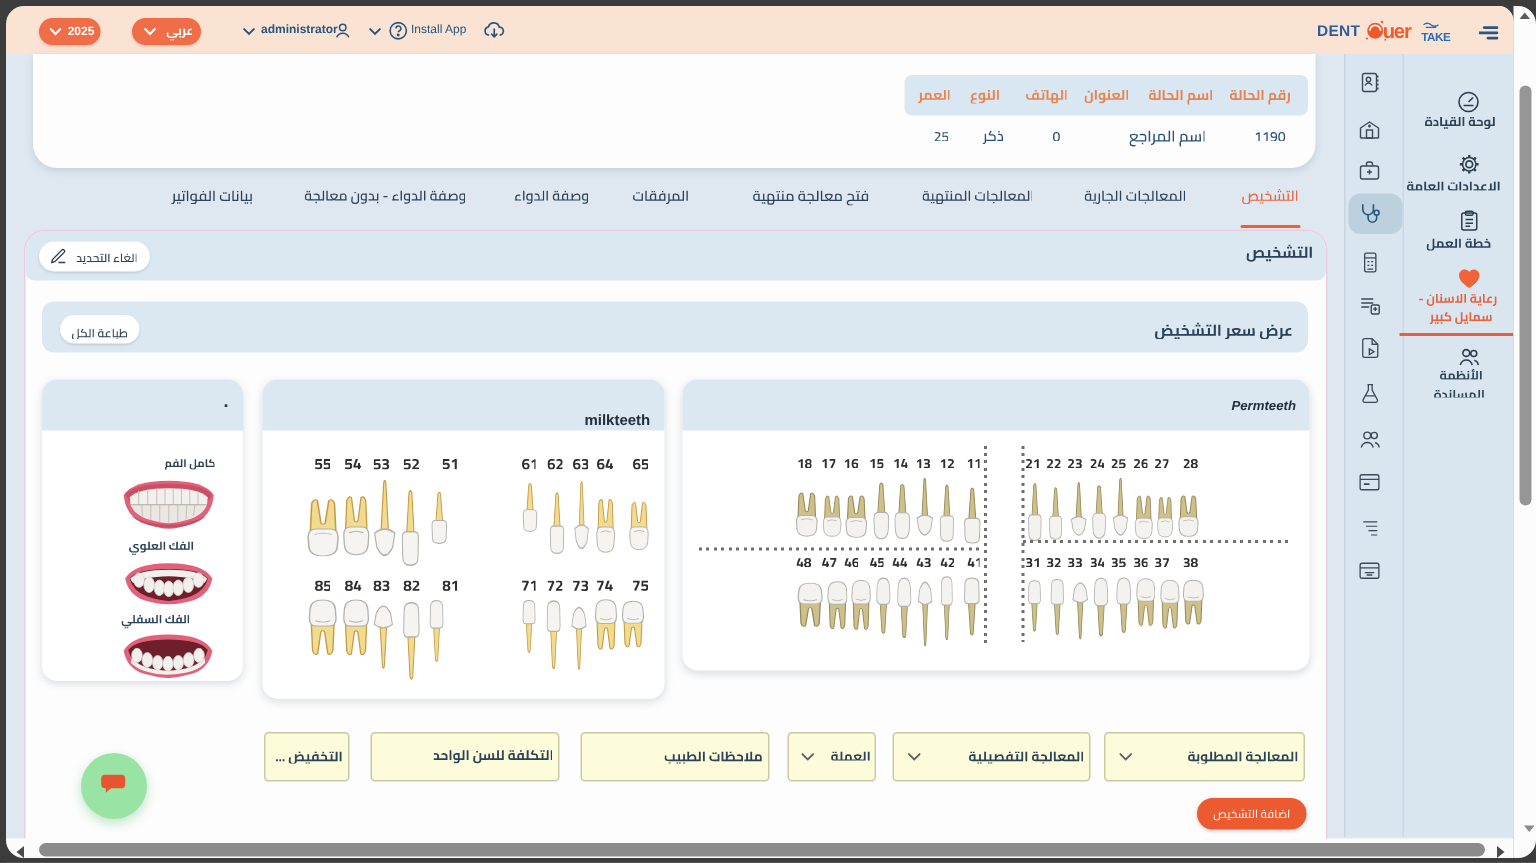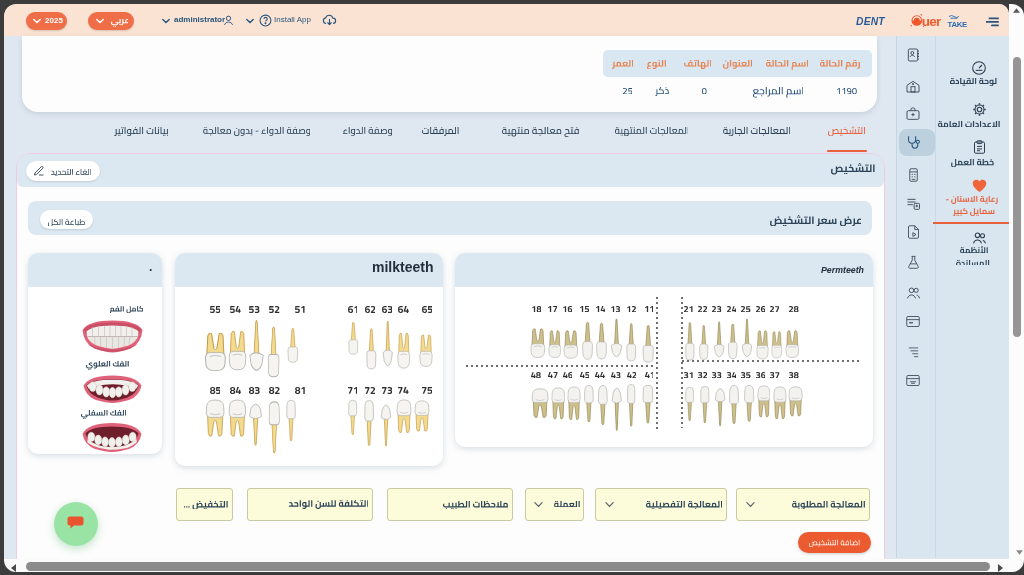--- a/index.html
+++ b/index.html
@@ -34,21 +34,21 @@
 <svg class="abs" style="left:258.5px;top:14px" width="13" height="13" viewBox="0 0 24 24" fill="none" stroke="#27567e" stroke-width="2">
       <circle cx="12" cy="12" r="10"></circle>
       <path d="M9.2 9.2a3 3 0 1 1 4.3 2.7c-.9.4-1.5 1-1.5 2"></path>
       <circle cx="12" cy="17.2" r="0.8" fill="#27567e"></circle>
     </svg>
 <div style="position:absolute;left:274px;top:15.3px;font-size:8px;color:#27567e;font-weight:400;white-space:nowrap;">Install App</div>
 <svg class="abs" style="left:321.5px;top:13px" width="15" height="14" viewBox="0 0 24 22" fill="none" stroke="#27567e" stroke-width="1.8">
       <path d="M6.5 16.5a4.5 4.5 0 0 1-.7-8.9A6 6 0 0 1 17.4 8a4.2 4.2 0 0 1 .3 8.4"></path>
       <path d="M12 10v8M9.2 15.4l2.8 2.9 2.8-2.9" stroke-linecap="round" stroke-linejoin="round"></path>
     </svg>
-<div style="position:absolute;left:856px;top:15.5px;font-size:10.3px;color:#2a5d97;font-weight:700;white-space:nowrap;letter-spacing:0.2px;font-style:italic;">DENT</div>
+<div style="position:absolute;left:878px;top:15.5px;font-size:10.3px;color:#2a5d97;font-weight:700;white-space:nowrap;letter-spacing:0.2px;">DENT</div>
 <svg class="abs" style="left:909px;top:12px" width="66" height="17" viewBox="0 0 66 17">
 <circle cx="7.8" cy="8.5" r="5.3" fill="#f0582b"></circle>
       <path d="M4.2 8.5 A3.6 3.6 0 0 1 11.4 8.5" fill="none" stroke="#fff" stroke-width="1.2"></path>
       <circle cx="12.3" cy="2.7" r="0.8" fill="#f0582b"></circle>
       <circle cx="2.3" cy="13.7" r="0.7" fill="#f0582b"></circle>
       <circle cx="14.5" cy="14.5" r="0.6" fill="#f0582b"></circle>
 <text x="12.8" y="13.6" font-family="Liberation Sans" font-size="13.5" font-weight="bold" fill="#ef5a2e" letter-spacing="-0.8">uer</text>
 <path d="M40 4.5 q2.5 -2 5 0 q2.5 2 5 0 M41.5 6.2 h7" stroke="#2a6db5" stroke-width="0.9" fill="none"></path>
 <text x="38.5" y="15.3" font-family="Liberation Sans" font-size="7.8" font-weight="bold" fill="#2a6db5" letter-spacing="-0.3">TAKE</text>
     </svg>
@@ -245,21 +245,21 @@
     </svg>
 <div style="position:absolute;left:39.5px;top:210px;width:53.5px;height:19px;background:#fff;border-radius:10px;box-shadow:0 1px 2px rgba(0,0,0,.12);"></div>
 <svg style="position:absolute;left:48.1px;top:218.7px" width="36.8" height="7.8" viewBox="0.32 -5.80 36.79 7.79">
       <path d="M4.8 0V-0.7H5.7V0ZM2.6 2Q2 2 1.4 1.7Q0.9 1.5 0.6 1.1Q0.3 0.7 0.3 0.1Q0.3 -0.1 0.3 -0.3Q0.4 -0.6 0.4 -0.9Q0.5 -1.3 0.5 -1.6Q0.6 -2 0.6 -2.3L1.4 -2.2Q1.3 -1.6 1.2 -1.2Q1.1 -0.7 1.1 -0.4Q1.1 -0 1.1 0.1Q1.1 0.5 1.3 0.7Q1.5 1 1.8 1.2Q2.2 1.3 2.6 1.3Q3.1 1.3 3.4 1.2Q3.7 1 3.9 0.8Q4.1 0.5 4.1 0.2V-5.7H4.8V0.2Q4.8 0.7 4.5 1.1Q4.2 1.5 3.7 1.8Q3.2 2 2.6 2ZM5.7 0V-0.7Q5.7 -0.7 5.8 -0.6Q5.8 -0.6 5.8 -0.6Q5.8 -0.5 5.8 -0.5Q5.8 -0.4 5.8 -0.3Q5.8 -0.3 5.8 -0.2Q5.8 -0.1 5.8 -0.1Q5.8 -0 5.8 -0Q5.7 0 5.7 0Z M10.2 0V-0.7H11V0ZM5.7 0Q5.6 0 5.6 -0Q5.6 -0 5.5 -0.1Q5.5 -0.1 5.5 -0.2Q5.5 -0.3 5.5 -0.3Q5.5 -0.4 5.5 -0.5Q5.5 -0.6 5.6 -0.6Q5.6 -0.7 5.7 -0.7ZM5.7 0V-0.7H9.7L9.4 -0.4V-1.8Q9.4 -2.2 9.3 -2.5Q9.2 -2.8 9 -2.9Q8.8 -3 8.4 -3H6.7L6.2 -3.8L6.5 -4.5Q6.6 -4.6 6.7 -4.8Q6.8 -5 7 -5.2Q7.1 -5.5 7.4 -5.8L8 -5.4Q7.8 -5.1 7.6 -4.9Q7.5 -4.6 7.4 -4.5Q7.3 -4.3 7.2 -4.2L6.8 -3.4L6.7 -3.7H8.4Q9 -3.7 9.3 -3.5Q9.6 -3.3 9.8 -3.1Q10 -2.8 10.1 -2.4Q10.2 -2.1 10.2 -1.8V0ZM11 0V-0.7Q11.1 -0.7 11.1 -0.6Q11.1 -0.6 11.1 -0.6Q11.2 -0.5 11.2 -0.5Q11.2 -0.4 11.2 -0.3Q11.2 -0.3 11.2 -0.2Q11.2 -0.1 11.1 -0.1Q11.1 -0 11.1 -0Q11.1 0 11 0Z M12 0V-5.7H12.7V0ZM11 0V-0.7H12V0ZM11 0Q11 0 10.9 -0Q10.9 -0 10.9 -0.1Q10.9 -0.1 10.9 -0.2Q10.9 -0.3 10.9 -0.3Q10.9 -0.4 10.9 -0.5Q10.9 -0.6 10.9 -0.6Q11 -0.7 11 -0.7Z M14.1 0V-5.7H14.8V0Z M19.5 0Q18.8 0 18.4 -0.2Q18 -0.4 17.8 -0.9Q17.6 -1.3 17.6 -2Q17.6 -2.7 17.8 -3.1Q18 -3.6 18.4 -3.8Q18.8 -4 19.5 -4H21.2V-0.4H20.4V-3.6L20.7 -3.3H19.5Q19.1 -3.3 18.8 -3.2Q18.6 -3.1 18.5 -2.8Q18.4 -2.6 18.4 -2Q18.4 -1.4 18.5 -1.2Q18.6 -0.9 18.8 -0.8Q19 -0.7 19.5 -0.7H22V0ZM22 0V-0.7Q22.1 -0.7 22.1 -0.6Q22.1 -0.6 22.2 -0.6Q22.2 -0.5 22.2 -0.5Q22.2 -0.4 22.2 -0.3Q22.2 -0.3 22.2 -0.2Q22.2 -0.1 22.2 -0.1Q22.1 -0 22.1 -0Q22.1 0 22 0ZM18.6 -4.7V-5.5H19.3V-4.7ZM19.8 -4.7V-5.5H20.5V-4.7Z M23.7 -0.1Q23.3 -0.4 23.1 -0.9Q22.8 -1.4 22.8 -1.9Q22.8 -2.3 23 -2.7Q23.2 -3.1 23.5 -3.4Q23.7 -3.7 24.1 -3.8Q24.5 -4 25 -4Q25.2 -4 25.5 -4Q25.7 -3.9 26 -3.8L25.7 -3.2Q25.5 -3.3 25.3 -3.3Q25.2 -3.3 25 -3.3Q24.6 -3.3 24.3 -3.1Q23.9 -3 23.8 -2.6Q23.6 -2.3 23.6 -1.9Q23.6 -1.5 23.7 -1.1Q23.9 -0.8 24.2 -0.5ZM22 0V-0.7H26.1V0ZM22 0Q22 0 22 -0Q21.9 -0 21.9 -0.1Q21.9 -0.1 21.9 -0.2Q21.9 -0.3 21.9 -0.3Q21.9 -0.4 21.9 -0.5Q21.9 -0.6 21.9 -0.6Q22 -0.7 22 -0.7Z M28.2 0V-0.7H29.2V0ZM27.5 0V-5.7H28.2V0ZM29.2 0V-0.7Q29.2 -0.7 29.3 -0.6Q29.3 -0.6 29.3 -0.6Q29.3 -0.5 29.3 -0.5Q29.3 -0.4 29.3 -0.3Q29.3 -0.3 29.3 -0.2Q29.3 -0.1 29.3 -0.1Q29.3 -0 29.3 -0Q29.2 0 29.2 0Z M30.8 0V-0.7H31.7V0ZM29.2 0Q29.1 0 29.1 -0Q29.1 -0 29.1 -0.1Q29 -0.1 29 -0.2Q29 -0.3 29 -0.3Q29 -0.4 29 -0.5Q29.1 -0.6 29.1 -0.6Q29.1 -0.7 29.2 -0.7ZM29.2 0V-0.7H30.4L30.1 -0.4V-4H30.8V0ZM31.7 0V-0.7Q31.7 -0.7 31.7 -0.6Q31.8 -0.6 31.8 -0.6Q31.8 -0.5 31.8 -0.5Q31.8 -0.4 31.8 -0.3Q31.8 -0.3 31.8 -0.2Q31.8 -0.1 31.8 -0.1Q31.8 -0 31.7 -0Q31.7 0 31.7 0ZM30 1.5V0.7H30.8V1.5Z M31.7 0V-0.7H37L36.4 -0.1V-1.9Q36.4 -2.4 36.2 -2.7Q36.1 -3 35.8 -3.2Q35.6 -3.3 35.2 -3.3Q34.8 -3.3 34.5 -3.2Q34.2 -3.1 34 -2.9Q33.7 -2.7 33.5 -2.5Q33.3 -2.2 33.1 -2Q32.9 -1.8 32.8 -1.6L32.5 -2.2Q32.8 -2.6 33.1 -2.9Q33.3 -3.2 33.7 -3.4Q34 -3.7 34.3 -3.9Q34.7 -4 35.2 -4Q35.8 -4 36.1 -3.8Q36.5 -3.6 36.7 -3.3Q36.9 -3 37 -2.6Q37.1 -2.3 37.1 -1.9V0ZM32.2 -0.7V-5.7H32.9V-0.7ZM31.7 0Q31.6 0 31.6 -0Q31.5 -0 31.5 -0.1Q31.5 -0.1 31.5 -0.2Q31.5 -0.3 31.5 -0.3Q31.5 -0.4 31.5 -0.5Q31.5 -0.6 31.6 -0.6Q31.6 -0.7 31.7 -0.7Z" fill="#2b4257"></path>
     </svg>
 <div style="position:absolute;left:28px;top:253px;width:134px;height:201px;background:#fff;border-radius:10px;box-shadow:0 2px 6px rgba(120,140,160,.28);"></div>
 <div style="position:absolute;left:28px;top:253px;width:134px;height:34px;background:#dbe7f1;border-radius:10px 10px 0 0;"></div>
 <div style="position:absolute;left:149px;top:260px;font-size:12px;color:#333;font-weight:700;white-space:nowrap;">.</div>
 <div style="position:absolute;left:175px;top:253px;width:268px;height:213px;background:#fff;border-radius:10px;box-shadow:0 2px 6px rgba(120,140,160,.28);"></div>
 <div style="position:absolute;left:175px;top:253px;width:268px;height:34px;background:#dbe7f1;border-radius:10px 10px 0 0;"></div>
-<div style="position:absolute;left:433.5px;top:259px;font-size:14px;color:#23303c;font-weight:700;white-space:nowrap;transform:translateX(-100%);">milkteeth</div>
+<div style="position:absolute;left:433.5px;top:275px;font-size:10px;color:#23303c;font-weight:700;white-space:nowrap;transform:translateX(-100%);">milkteeth</div>
 <div style="position:absolute;left:455px;top:253px;width:418px;height:194px;background:#fff;border-radius:10px;box-shadow:0 2px 6px rgba(120,140,160,.28);"></div>
 <div style="position:absolute;left:455px;top:253px;width:418px;height:34px;background:#dbe7f1;border-radius:10px 10px 0 0;"></div>
 <div style="position:absolute;left:864px;top:265.2px;font-size:8.8px;color:#23303c;font-weight:700;white-space:nowrap;transform:translateX(-100%);font-style:italic;">Permteeth</div>
 <svg style="position:absolute;left:109.7px;top:305.6px" width="33.3" height="7.9" viewBox="0.30 -5.39 33.29 7.85">
       <path d="M4.4 0V-0.9H5.2V0ZM0.5 2.5Q0.4 2.1 0.4 1.7Q0.3 1.3 0.3 1Q0.3 0.4 0.5 0Q0.7 -0.4 1.1 -0.6Q1.6 -0.9 2.1 -0.9Q2.2 -0.9 2.4 -0.9Q2.6 -0.9 2.8 -0.9Q3 -0.9 3.3 -0.9Q3.5 -0.9 3.9 -0.9L3.4 -0.4V-1.8Q3.4 -2.2 3.3 -2.4Q3.3 -2.7 3 -2.8Q2.8 -2.9 2.4 -2.9Q2.1 -2.9 1.8 -2.8Q1.5 -2.8 1.4 -2.7L2 -3.3Q1.9 -3.1 1.9 -2.8Q1.8 -2.6 1.8 -2.3Q1.8 -2 1.8 -1.8Q1.8 -1.5 1.8 -1.2Q1.8 -0.9 1.9 -0.7Q1.9 -0.5 1.9 -0.4L1 -0.2Q1 -0.3 0.9 -0.5Q0.9 -0.7 0.8 -1.1Q0.8 -1.4 0.8 -1.7Q0.8 -2.1 0.8 -2.4Q0.9 -2.8 0.9 -3.1Q1 -3.3 1 -3.5Q1.2 -3.6 1.6 -3.7Q2 -3.7 2.4 -3.7Q2.9 -3.7 3.2 -3.6Q3.6 -3.5 3.8 -3.4Q4 -3.2 4.2 -3Q4.3 -2.7 4.4 -2.4Q4.4 -2.1 4.4 -1.8V0Q4.1 0 3.7 0Q3.4 0 3 0Q2.7 0 2.5 0Q2.2 0 2.1 0Q2 0 1.8 0Q1.7 0.1 1.6 0.2Q1.4 0.3 1.4 0.5Q1.3 0.7 1.3 1Q1.3 1.3 1.3 1.6Q1.4 2 1.4 2.5ZM5.2 0V-0.9Q5.2 -0.9 5.3 -0.8Q5.3 -0.8 5.3 -0.7Q5.3 -0.7 5.3 -0.6Q5.3 -0.5 5.3 -0.4Q5.3 -0.3 5.3 -0.3Q5.3 -0.2 5.3 -0.1Q5.3 -0.1 5.3 -0Q5.2 0 5.2 0Z M9.3 0V-0.9H10.1V0ZM5.2 0Q5.1 0 5.1 -0Q5.1 -0.1 5.1 -0.1Q5.1 -0.2 5 -0.3Q5 -0.3 5 -0.4Q5 -0.6 5.1 -0.7Q5.1 -0.7 5.1 -0.8Q5.1 -0.9 5.2 -0.9ZM5.2 0V-0.9H8.6L8.3 -0.6V-3.1L8.6 -2.9H7.7Q7.3 -2.9 7.1 -2.8Q7 -2.7 6.9 -2.5Q6.8 -2.3 6.8 -1.9Q6.8 -1.4 6.9 -1.2Q7 -1 7.1 -0.9Q7.3 -0.9 7.7 -0.9V-0.1Q7 -0.1 6.6 -0.3Q6.2 -0.4 6 -0.8Q5.8 -1.2 5.8 -1.9Q5.8 -2.5 6 -2.9Q6.2 -3.3 6.6 -3.5Q7 -3.7 7.7 -3.7H9.3V0ZM10.1 0V-0.9Q10.2 -0.9 10.2 -0.8Q10.2 -0.8 10.2 -0.7Q10.2 -0.7 10.3 -0.6Q10.3 -0.5 10.3 -0.4Q10.3 -0.3 10.3 -0.3Q10.2 -0.2 10.2 -0.1Q10.2 -0.1 10.2 -0Q10.2 0 10.1 0ZM7.3 -4.4V-5.2H8.3V-4.4Z M10.9 0V-5.2H11.9V0ZM10.1 0V-0.9H10.9V0ZM10.1 0Q10.1 0 10 -0Q10 -0.1 10 -0.1Q10 -0.2 10 -0.3Q10 -0.3 10 -0.4Q10 -0.6 10 -0.7Q10 -0.7 10 -0.8Q10.1 -0.9 10.1 -0.9Z M13.1 0V-5.2H14.1V0Z M21 0V-0.9H21.8V0ZM18.9 1.8Q18.3 1.8 17.8 1.6Q17.3 1.4 17 1Q16.7 0.5 16.7 0Q16.7 -0.1 16.7 -0.4Q16.7 -0.6 16.8 -0.9Q16.8 -1.2 16.9 -1.5Q16.9 -1.9 16.9 -2.2L17.9 -2Q17.8 -1.5 17.8 -1.1Q17.7 -0.7 17.7 -0.4Q17.7 -0.1 17.7 0Q17.7 0.3 17.8 0.5Q18 0.7 18.2 0.9Q18.5 1 18.9 1Q19.3 1 19.6 0.9Q19.8 0.7 19.9 0.5Q20.1 0.3 20.1 0.1V-5.2H21V0.1Q21 0.6 20.8 1Q20.5 1.4 20 1.6Q19.5 1.8 18.9 1.8ZM21.8 0V-0.9Q21.9 -0.9 21.9 -0.8Q21.9 -0.8 21.9 -0.7Q22 -0.7 22 -0.6Q22 -0.5 22 -0.4Q22 -0.3 22 -0.3Q22 -0.2 21.9 -0.1Q21.9 -0.1 21.9 -0Q21.9 0 21.8 0Z M21.8 0V-0.9H25.7L25.2 -0.5V-1.8Q25.2 -2.2 25.1 -2.5Q25 -2.7 24.8 -2.8Q24.6 -2.9 24.2 -2.9Q23.9 -2.9 23.6 -2.8Q23.3 -2.8 23.2 -2.7L23.8 -3.3Q23.7 -3.1 23.7 -2.9Q23.6 -2.6 23.6 -2.3Q23.6 -2 23.6 -1.7Q23.6 -1.5 23.6 -1.2Q23.6 -0.9 23.7 -0.7Q23.7 -0.5 23.7 -0.4L22.8 -0.2Q22.8 -0.3 22.7 -0.5Q22.7 -0.7 22.6 -1.1Q22.6 -1.4 22.6 -1.7Q22.6 -2.1 22.6 -2.5Q22.7 -2.8 22.7 -3.1Q22.8 -3.4 22.8 -3.5Q23 -3.6 23.4 -3.7Q23.8 -3.7 24.2 -3.7Q24.9 -3.7 25.3 -3.5Q25.8 -3.4 26 -2.9Q26.2 -2.5 26.2 -1.8V0ZM21.8 0Q21.8 0 21.8 -0Q21.7 -0.1 21.7 -0.1Q21.7 -0.2 21.7 -0.3Q21.7 -0.3 21.7 -0.4Q21.7 -0.6 21.7 -0.7Q21.7 -0.7 21.7 -0.8Q21.8 -0.9 21.8 -0.9Z M28.4 0V-0.9H29.2V0ZM27.4 0V-5.2H28.4V0ZM29.2 0V-0.9Q29.2 -0.9 29.3 -0.8Q29.3 -0.8 29.3 -0.7Q29.3 -0.7 29.3 -0.6Q29.4 -0.5 29.4 -0.4Q29.4 -0.3 29.3 -0.3Q29.3 -0.2 29.3 -0.1Q29.3 -0.1 29.3 -0Q29.2 0 29.2 0Z M29.2 0V-0.9H32.9L32.6 -0.6V-1.6Q32.6 -2 32.5 -2.2Q32.4 -2.4 32.3 -2.5Q32.1 -2.7 31.9 -2.7H30.2L29.6 -3.5L30 -4.3Q30.1 -4.4 30.1 -4.5Q30.2 -4.7 30.4 -4.9Q30.5 -5.1 30.7 -5.4L31.5 -4.9Q31.3 -4.6 31.2 -4.5Q31.1 -4.3 31 -4.1Q30.9 -4 30.9 -3.8L30.6 -3.3L30.4 -3.5H31.9Q32.3 -3.5 32.7 -3.4Q33 -3.2 33.2 -2.9Q33.4 -2.7 33.5 -2.3Q33.6 -2 33.6 -1.6V0ZM29.2 0Q29.2 0 29.1 -0Q29.1 -0.1 29.1 -0.1Q29.1 -0.2 29.1 -0.3Q29.1 -0.3 29.1 -0.4Q29.1 -0.6 29.1 -0.7Q29.1 -0.7 29.1 -0.8Q29.2 -0.9 29.2 -0.9Z" fill="#2b4257"></path>
     </svg>
 <svg style="position:absolute;left:86.2px;top:360.5px" width="42.8" height="9.1" viewBox="0.31 -5.52 42.78 9.12">
       <path d="M2.7 1.9Q2.2 1.9 1.8 1.8Q1.3 1.6 1 1.4Q0.7 1.1 0.5 0.8Q0.3 0.4 0.3 0Q0.3 -0.1 0.3 -0.3Q0.4 -0.6 0.4 -0.9Q0.4 -1.2 0.5 -1.5L1.5 -1.4Q1.4 -0.9 1.4 -0.5Q1.4 -0.1 1.4 0Q1.4 0.3 1.5 0.5Q1.7 0.8 2 0.9Q2.3 1 2.7 1H4.9Q5.4 1 5.7 0.8Q5.9 0.5 5.9 0Q5.9 -0.2 5.8 -0.4Q5.7 -0.5 5.5 -0.6Q5.3 -0.7 4.9 -0.9Q4.4 -1 4.1 -1.2Q3.7 -1.3 3.5 -1.4Q3.3 -1.6 3.1 -1.8Q3 -2.1 3 -2.4Q3 -2.9 3.3 -3.2Q3.5 -3.6 3.9 -3.7Q4.3 -3.9 4.9 -3.9Q5.2 -3.9 5.5 -3.9Q5.9 -3.8 6.5 -3.8L6.4 -2.9Q5.8 -2.9 5.5 -3Q5.1 -3 4.9 -3Q4.6 -3 4.4 -3Q4.2 -2.9 4.1 -2.8Q4.1 -2.7 4.1 -2.5Q4.1 -2.3 4.2 -2.2Q4.2 -2.1 4.4 -2Q4.5 -1.9 4.8 -1.9Q5 -1.8 5.2 -1.7Q5.6 -1.6 5.9 -1.5Q6.3 -1.3 6.5 -1.1Q6.7 -0.9 6.8 -0.6Q6.9 -0.4 6.9 0Q6.9 0.6 6.7 1Q6.4 1.4 6 1.7Q5.5 1.9 4.9 1.9ZM2.4 3.6V2.7H3.4V3.6ZM3.8 3.6V2.7H4.8V3.6Z M11.4 0V-0.9H12.2V0ZM9.3 1.9Q9 1.9 8.7 1.9Q8.4 1.9 8 1.8L8.2 0.9Q8.6 1 8.9 1Q9.1 1 9.3 1Q9.9 1 10.1 0.8Q10.4 0.6 10.4 0.2V-3.2L10.6 -3H9.7Q9.3 -3 9.1 -2.9Q8.9 -2.9 8.9 -2.6Q8.8 -2.4 8.8 -1.9Q8.8 -1.5 8.8 -1.3Q8.9 -1 9.1 -1Q9.3 -0.9 9.7 -0.9H10.4V0H9.7Q9 0 8.6 -0.2Q8.1 -0.4 7.9 -0.8Q7.7 -1.3 7.7 -1.9Q7.7 -2.6 7.9 -3Q8.1 -3.5 8.6 -3.7Q9 -3.9 9.7 -3.9H11.4V0.2Q11.4 0.8 11.2 1.1Q10.9 1.5 10.4 1.7Q10 1.9 9.3 1.9ZM12.2 0V-0.9Q12.3 -0.9 12.3 -0.9Q12.3 -0.8 12.4 -0.8Q12.4 -0.7 12.4 -0.6Q12.4 -0.6 12.4 -0.5Q12.4 -0.3 12.4 -0.3Q12.4 -0.2 12.4 -0.1Q12.3 -0.1 12.3 -0Q12.3 0 12.2 0Z M14.2 0V-0.9H15V0ZM12.2 0Q12.2 0 12.2 -0Q12.1 -0.1 12.1 -0.1Q12.1 -0.2 12.1 -0.3Q12.1 -0.3 12.1 -0.5Q12.1 -0.6 12.1 -0.7Q12.1 -0.8 12.1 -0.8Q12.2 -0.9 12.2 -0.9ZM13.1 0V-5.5H14.2V0ZM12.2 0V-0.9H13.1V0ZM15 0V-0.9Q15 -0.9 15.1 -0.9Q15.1 -0.8 15.1 -0.8Q15.1 -0.7 15.1 -0.6Q15.1 -0.6 15.1 -0.5Q15.1 -0.3 15.1 -0.3Q15.1 -0.2 15.1 -0.1Q15.1 -0.1 15.1 -0Q15 0 15 0Z M15 0V-0.9H16.6Q17 -0.9 17.3 -1Q17.6 -1.2 17.9 -1.4Q18.1 -1.6 18.3 -1.9Q18.5 -2.1 18.6 -2.4Q18.7 -2.7 18.7 -2.9V-3.4L19.2 -2.6Q18.8 -2.8 18.4 -2.9Q18 -3 17.6 -3Q17.2 -3 16.8 -2.9Q16.4 -2.8 16 -2.6L16.5 -3.4V-2.9Q16.5 -2.7 16.6 -2.4Q16.7 -2.1 16.9 -1.9Q17.1 -1.6 17.4 -1.4Q17.6 -1.2 17.9 -1Q18.3 -0.9 18.6 -0.9H20.2V0H18.9Q18.3 0 17.8 -0.2Q17.2 -0.4 16.8 -0.7Q16.4 -1 16.1 -1.4Q15.8 -1.8 15.6 -2.2Q15.4 -2.6 15.4 -2.9V-3.3Q15.8 -3.5 16.2 -3.7Q16.5 -3.8 16.9 -3.9Q17.3 -3.9 17.6 -3.9Q17.9 -3.9 18.3 -3.9Q18.7 -3.8 19.1 -3.7Q19.4 -3.5 19.8 -3.3V-2.9Q19.8 -2.6 19.6 -2.2Q19.5 -1.8 19.1 -1.4Q18.8 -1 18.4 -0.7Q18 -0.4 17.5 -0.2Q16.9 0 16.3 0ZM15 0Q14.9 0 14.9 -0Q14.9 -0.1 14.9 -0.1Q14.8 -0.2 14.8 -0.3Q14.8 -0.3 14.8 -0.5Q14.8 -0.6 14.8 -0.7Q14.9 -0.8 14.9 -0.8Q14.9 -0.9 15 -0.9ZM20.2 0V-0.9Q20.2 -0.9 20.3 -0.9Q20.3 -0.8 20.3 -0.8Q20.3 -0.7 20.3 -0.6Q20.4 -0.6 20.4 -0.5Q20.4 -0.3 20.3 -0.3Q20.3 -0.2 20.3 -0.1Q20.3 -0.1 20.3 -0Q20.2 0 20.2 0Z M21.1 0V-5.5H22.1V0ZM20.2 0V-0.9H21.1V0ZM20.2 0Q20.2 0 20.1 -0Q20.1 -0.1 20.1 -0.1Q20.1 -0.2 20 -0.3Q20 -0.3 20 -0.5Q20 -0.6 20.1 -0.7Q20.1 -0.8 20.1 -0.8Q20.1 -0.9 20.2 -0.9Z M23.4 0V-5.5H24.4V0Z M32.9 0V-0.9H33.7V0ZM29.7 0Q28.9 0 28.3 -0.2Q27.7 -0.4 27.4 -0.9Q27.1 -1.3 27.1 -1.9Q27.1 -2.1 27.1 -2.3Q27.2 -2.5 27.2 -2.7Q27.2 -2.9 27.3 -3.1Q27.3 -3.2 27.3 -3.3L28.3 -3.1Q28.3 -3 28.3 -2.8Q28.2 -2.6 28.2 -2.4Q28.2 -2.1 28.2 -1.9Q28.2 -1.6 28.3 -1.4Q28.4 -1.2 28.6 -1.1Q28.8 -1 29 -1Q29.3 -0.9 29.7 -0.9H32.4L31.8 -0.4V-5.5H32.9V0ZM33.7 0V-0.9Q33.7 -0.9 33.8 -0.9Q33.8 -0.8 33.8 -0.8Q33.8 -0.7 33.8 -0.6Q33.8 -0.6 33.8 -0.5Q33.8 -0.3 33.8 -0.3Q33.8 -0.2 33.8 -0.1Q33.8 -0.1 33.8 -0Q33.7 0 33.7 0ZM29.5 -2.9Q29.4 -3.1 29.3 -3.3Q29.2 -3.5 29.2 -3.6Q29.2 -3.9 29.4 -4.1Q29.5 -4.3 29.7 -4.5Q30 -4.6 30.2 -4.6Q30.4 -4.6 30.5 -4.5Q30.7 -4.5 30.8 -4.4L30.5 -3.9Q30.5 -4 30.4 -4Q30.3 -4 30.3 -4Q30.1 -4 30 -3.9Q29.9 -3.8 29.9 -3.6Q29.9 -3.5 29.9 -3.5Q29.9 -3.4 30 -3.3ZM29.1 -2.9V-3.4H30.9V-2.9Z M38.1 0V-0.9H38.9V0ZM33.7 0Q33.6 0 33.6 -0Q33.6 -0.1 33.6 -0.1Q33.6 -0.2 33.5 -0.3Q33.5 -0.3 33.5 -0.5Q33.5 -0.6 33.5 -0.7Q33.6 -0.8 33.6 -0.8Q33.6 -0.9 33.7 -0.9ZM33.7 0V-0.9H37.3L37 -0.6V-3.2L37.3 -3H36.3Q35.9 -3 35.8 -2.9Q35.6 -2.8 35.5 -2.6Q35.4 -2.4 35.4 -2Q35.4 -1.5 35.5 -1.3Q35.6 -1.1 35.8 -1Q35.9 -0.9 36.3 -0.9V-0.1Q35.6 -0.1 35.2 -0.3Q34.8 -0.5 34.6 -0.9Q34.4 -1.3 34.4 -2Q34.4 -2.6 34.6 -3Q34.8 -3.5 35.2 -3.7Q35.6 -3.9 36.3 -3.9H38.1V0ZM38.9 0V-0.9Q38.9 -0.9 39 -0.9Q39 -0.8 39 -0.8Q39 -0.7 39 -0.6Q39 -0.6 39 -0.5Q39 -0.3 39 -0.3Q39 -0.2 39 -0.1Q39 -0.1 39 -0Q38.9 0 38.9 0ZM35.9 -4.6V-5.5H36.9V-4.6Z M39.8 0V-5.5H40.8V0ZM38.9 0V-0.9H39.8V0ZM38.9 0Q38.8 0 38.8 -0Q38.8 -0.1 38.8 -0.1Q38.7 -0.2 38.7 -0.3Q38.7 -0.3 38.7 -0.5Q38.7 -0.6 38.7 -0.7Q38.7 -0.8 38.8 -0.8Q38.8 -0.9 38.9 -0.9Z M42 0V-5.5H43.1V0Z" fill="#2b4257"></path>
     </svg>
 <svg style="position:absolute;left:80.8px;top:409.5px" width="45.2" height="9.1" viewBox="0.31 -5.52 45.17 9.06">

